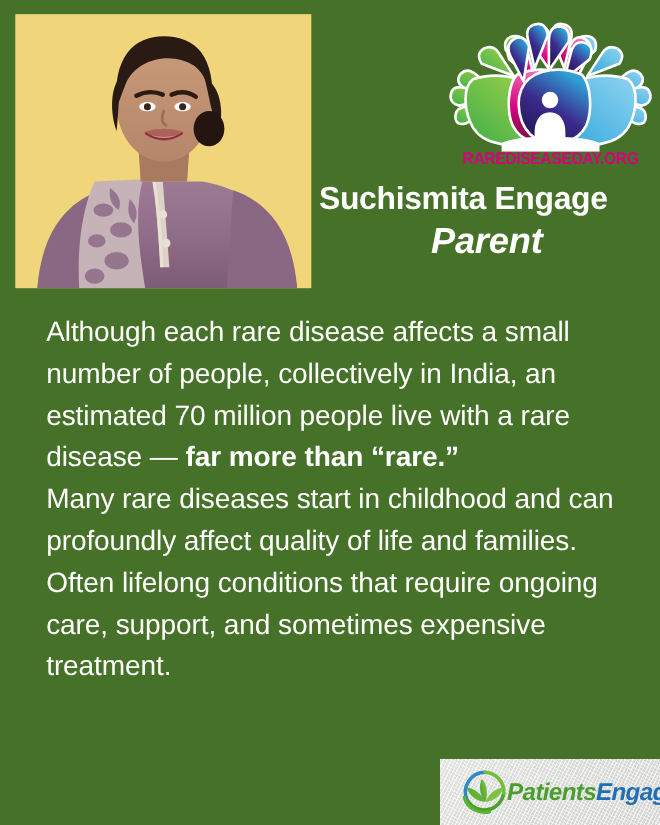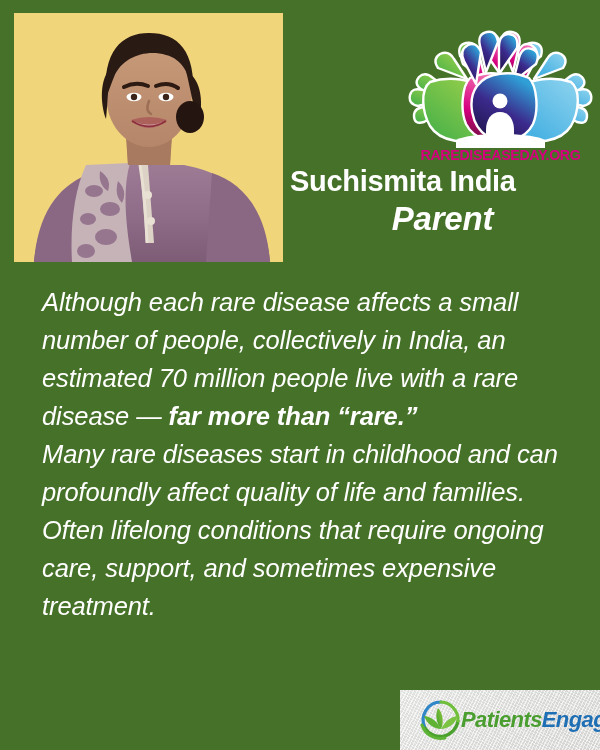--- a/index.html
+++ b/index.html
@@ -24,21 +24,21 @@
     height: 249px;
     background: #f2d67c;
     overflow: hidden;
   }
   .portrait svg { display: block; width: 100%; height: 100%; }
 
   
   .rdd-logo {
     position: absolute;
     left: 408px;
-    top: 30px;
+    top: 20px;
     width: 185px;
     height: 148px;
   }
   .rdd-hands { position: absolute; left: 0; top: 0; width: 185px; height: 118px; }
   .rdd-hands svg { display: block; width: 100%; height: 100%; }
   .rdd-url {
     position: absolute;
     left: 0;
     top: 116px;
     width: 185px;
@@ -80,21 +80,20 @@
   
   .body-copy {
     position: absolute;
     left: 42px;
     top: 283px;
     width: 520px;
     color: #ffffff;
     font-size: 25.5px;
     line-height: 38px;
     letter-spacing: -0.1px;
-    font-style: italic;
   }
   .body-copy p { margin: 0; }
   .body-copy .b { font-weight: bold; }
 
   
   .pe-logo {
     position: absolute;
     left: 400px;
     top: 690px;
     width: 200px;
@@ -265,21 +264,21 @@
         <path d="M92 82 C101 82 106 90 106 100 L106 112 L78 112 L78 100 C78 90 83 82 92 82 Z" fill="#ffffff" stroke="none"></path>
       </g>
 
       <path d="M48 110 C62 102 122 102 137 110 L137 118 L48 118 Z" fill="#ffffff"></path>
     </svg>
   </div>
   <div class="rdd-url">RAREDISEASEDAY.ORG</div>
 </div>
 
 <div class="id-block">
-  <div class="id-name">Suchismita India</div>
+  <div class="id-name">Suchismita Engage</div>
   <div class="id-role">Parent</div>
 </div>
 
 <div class="body-copy">
   <p><span>Although each rare disease affects a small number of people, collectively in India, an estimated 70 million people live with a rare disease — </span><span class="b">far more than “rare.”</span></p>
   <p>Many rare diseases start in childhood and can profoundly affect quality of life and families. Often lifelong conditions that require ongoing care, support, and sometimes expensive treatment.</p>
 </div>
 
 <div class="pe-logo">
   <div class="pe-mark">

